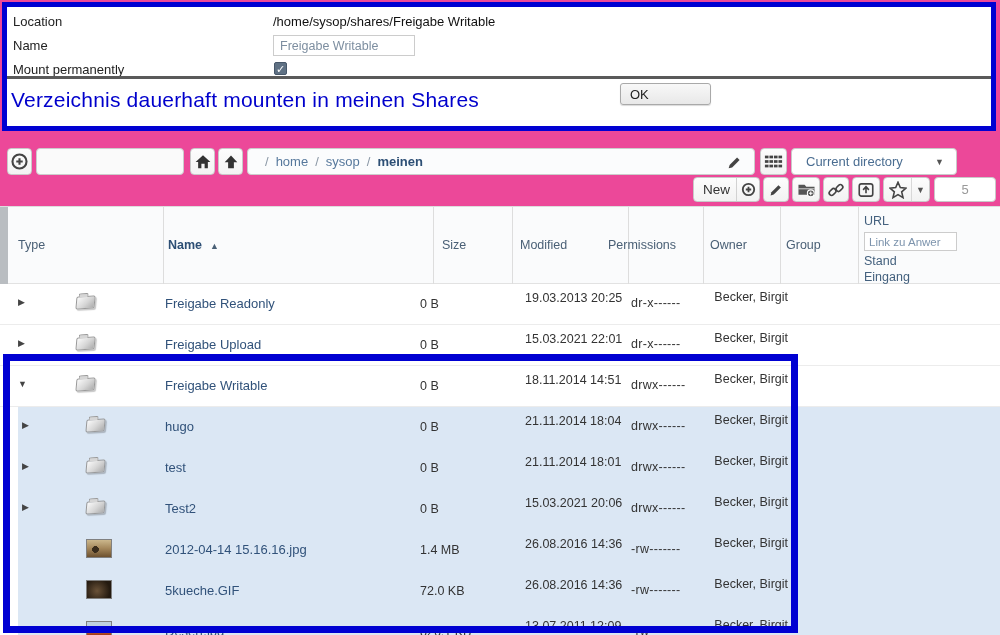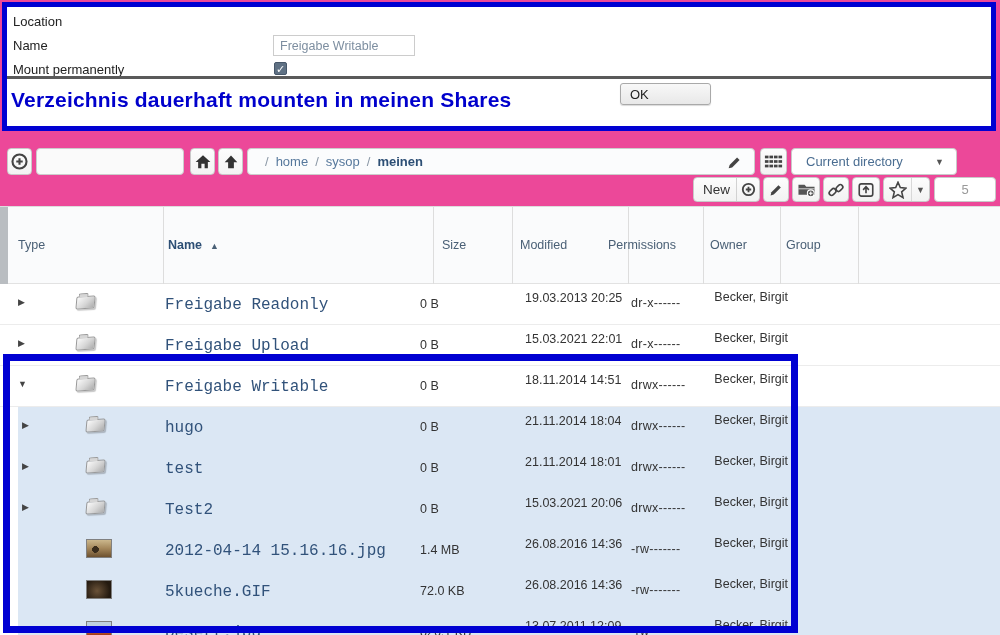--- a/index.html
+++ b/index.html
@@ -16,21 +16,21 @@
   #anno-dialog .inner { position:relative; width:100%; height:100%; }
   .dlg-label { position:absolute; left:6px; font-size:13px; color:#222; }
   .dlg-value { position:absolute; left:266px; font-size:13px; color:#111; }
   #dlg-name-input { position:absolute; left:266px; top:28px; width:142px; height:21px;
     border:1px solid #ccc; background:#fff; color:#7d8ea0; font-size:12.5px; padding:0 6px;
     font-family:inherit; }
   .cb { position:absolute; left:267px; top:55px; width:13px; height:13px; background:#5f7184;
     border:1px solid #47576a; border-radius:2px; color:#fff; font-size:11px; line-height:12px;
     text-align:center; }
   .dlg-divider { position:absolute; left:0; top:69px; width:100%; height:3px; background:#5a5a5a; }
-  .dlg-message { position:absolute; left:4px; top:81px; font-size:21px; font-weight:bold;
+  .dlg-message { position:absolute; left:4px; top:81px; font-size:21px; font-weight:normal;
     color:#0000cc; letter-spacing:.2px; }
   .ok-btn { position:absolute; left:613px; top:76px; width:91px; height:22px;
     background:linear-gradient(#f8f8f8,#e8e8e8); border:1px solid #a9a9a9; border-radius:3px;
     font-size:13px; color:#222; text-align:left; padding-left:9px; font-family:inherit;
     box-shadow:0 1px 1px rgba(0,0,0,.15); }
 
   
   .tbtn { position:absolute; top:148px; height:27px; background:linear-gradient(#fdfdfd,#f3f3f3);
     border:1px solid #c9c9c9; border-radius:4px; display:flex; align-items:center;
     justify-content:center; }
@@ -99,37 +99,38 @@
     border:1px solid #999; border-radius:2px; position:relative;
     transform:skewX(-8deg) rotate(-3deg); box-shadow:1.5px 1.5px 1px rgba(0,0,0,.22); }
   .folder::before { content:''; position:absolute; top:-4px; left:1px; width:8px; height:3px;
     background:#d6d6d6; border:1px solid #999; border-bottom:none; border-radius:2px 2px 0 0; }
   .thumb { display:inline-block; width:26px; height:19px; border:1px solid #808080; margin-top:1px; }
   .thumb.photo1 { background:radial-gradient(circle at 35% 55%,#3a2d1c 0 18%,transparent 19%),
     linear-gradient(180deg,#cbb78c 0%,#a3865a 50%,#6d512f 100%); }
   .thumb.photo2 { background:radial-gradient(circle at 42% 58%,#6a5238,#241a10 75%); }
   .thumb.photo3 { background:linear-gradient(180deg,#bfd0df 0%,#bfd0df 28%,#d98a3f 46%,#a83d1c 72%,#7e2a12 100%); }
   .cname { position:absolute; left:165px; top:12px; color:#31527a; text-decoration:none;
-    font-size:16px; cursor:pointer;font-family:Liberation Mono, monospace; }
+    font-size:13px; cursor:pointer; }
   .csize { position:absolute; left:420px; top:13px; width:88px; text-align:left; }
   .cmod  { position:absolute; left:517px; top:7px;margin-left:8px; }
   .cperm { position:absolute; left:631px; top:12px; letter-spacing:.3px; }
   .cowner{ position:absolute; left:700px; top:6px; width:88px; text-align:right; line-height:15px; }
 
   
   .ic { display:block; }
 </style>
 </head>
 <body>
 
 <div id="screen">
 
   <div class="anno" id="anno-dialog">
     <div class="inner">
       <span class="dlg-label" style="top:7px">Location</span>
+      <span class="dlg-value" style="top:7px">/home/sysop/shares/Freigabe Writable</span>
       <span class="dlg-label" style="top:31px">Name</span>
       <input id="dlg-name-input" value="Freigabe Writable" style="">
       <span class="dlg-label" style="top:55px">Mount permanently</span>
       <div class="cb">✓</div>
       <div class="dlg-divider"></div>
       <div class="dlg-message">Verzeichnis dauerhaft mounten in meinen Shares</div>
       <button class="ok-btn">OK</button>
     </div>
   </div>
 
@@ -245,20 +246,25 @@
     <div class="vline" style="left:703px"></div>
       <div class="vline" style="left:780px"></div>
     <div class="vline" style="left:858px"></div>
     <span class="hl" style="left:18px">Type</span>
     <span class="hl hl-name" style="left:168px"><span>Name</span><span class="sort">▲</span></span>
     <span class="hl" style="left:442px">Size</span>
     <span class="hl" style="left:520px">Modified</span>
     <span class="hl" style="left:608px">Permissions</span>
     <span class="hl" style="left:710px">Owner</span>
     <span class="hl" style="left:786px">Group</span>
+    <div id="url-head">
+      <span>URL</span>
+      <input id="url-filter" value="Link zu Anwer" style="">
+      <div id="url-extra">Stand Eingang</div>
+    </div>
   </div>
 
   <div id="rows">
       <div class="frow" style="top: 0px;">
         <span class="arrow">▶</span>
         <span class="icon-slot"><span class="folder"></span></span>
         <a class="cname">Freigabe Readonly</a>
         <span class="csize">0 B</span>
         <span class="cmod">19.03.2013 20:25</span>
         <span class="cperm">dr-x------</span>

